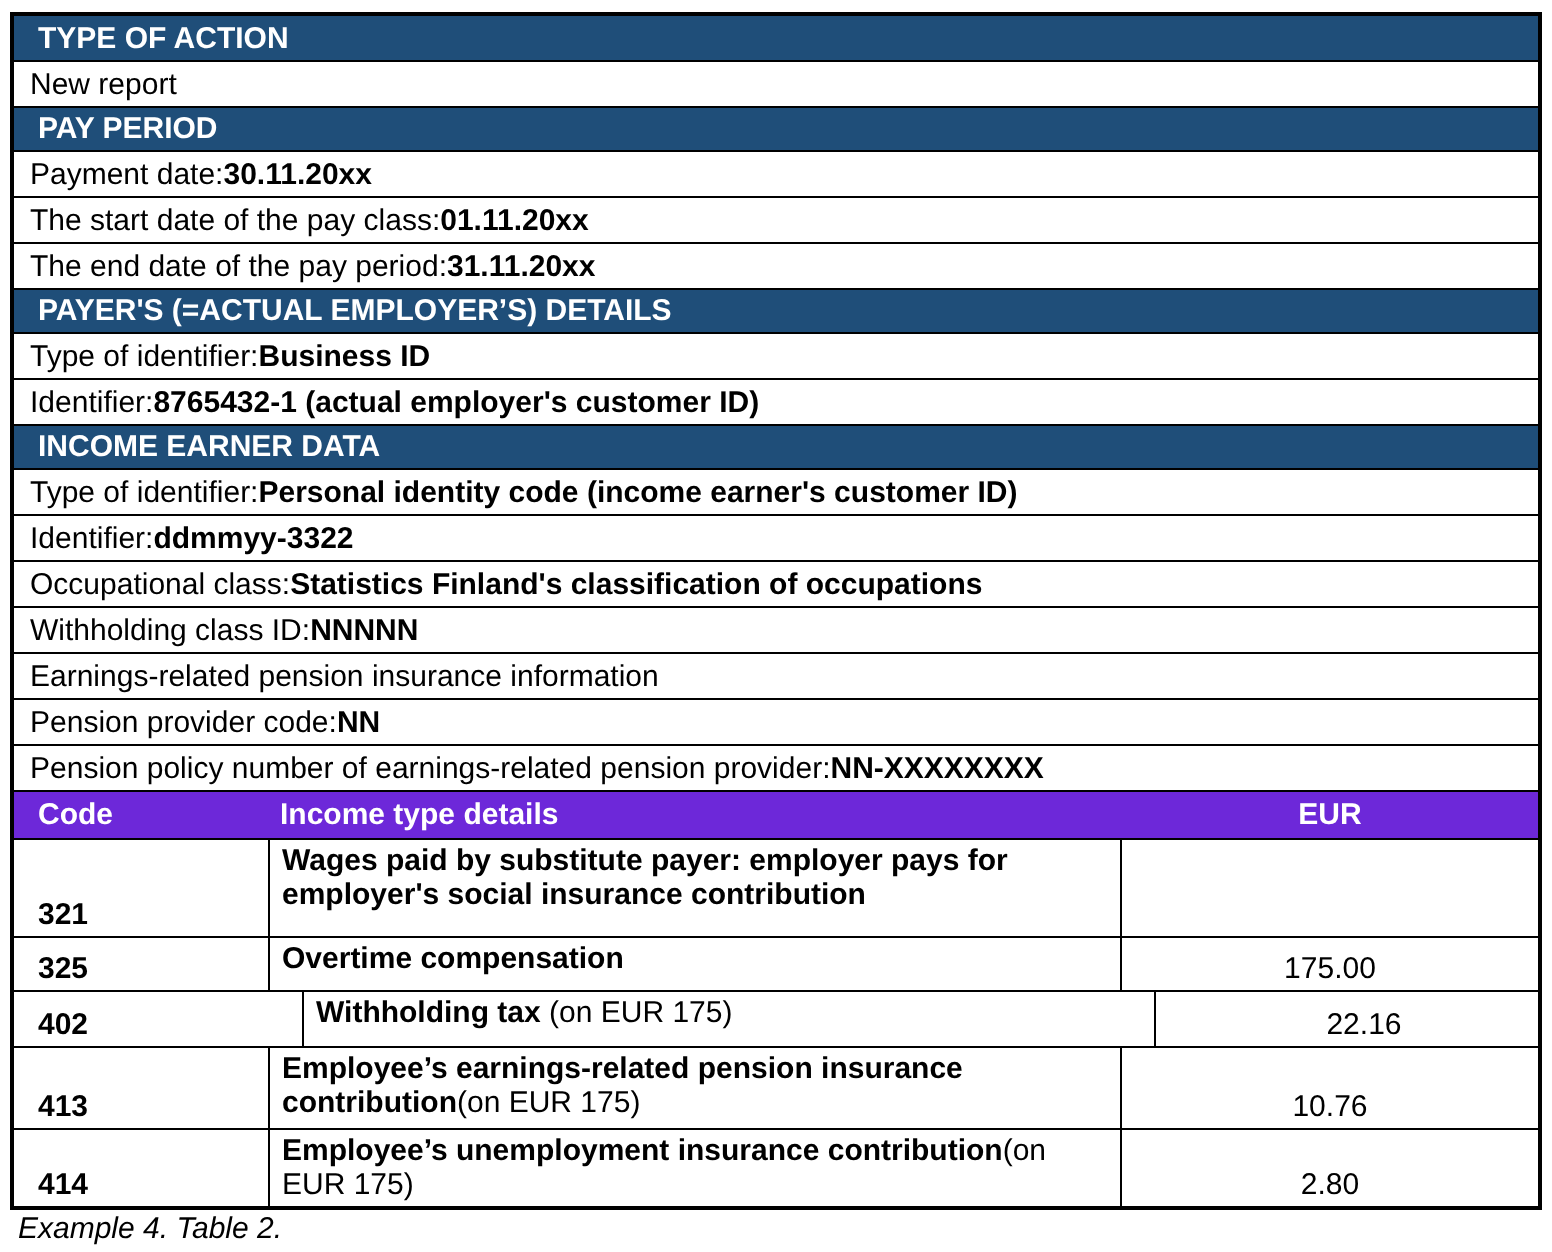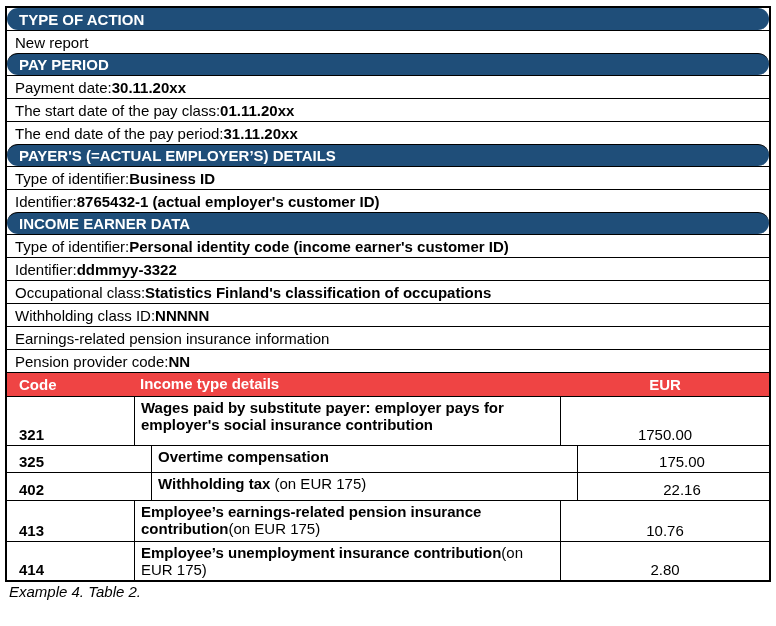--- a/index.html
+++ b/index.html
@@ -19,21 +19,20 @@
     display: flex; align-items: center;
     border-top: 1px solid #000;
     line-height: 18px;
   }
   .doc > .row:first-child, .doc > .ttable:first-child { border-top: none; }
   .row.hdr {
     background: #1f4e79; color: #ffffff;
     font-weight: bold;
     padding-left: 12px;
     min-height: 22px;
-    border-radius: 11px;
   }
   .row b { font-weight: bold; }
 
   
   .ttable { width: 100%; }
   .trow { display: flex; border-top: 1px solid #000; }
   .tc { padding: 2px 6px; line-height: 17px; }
   .tc.code {
     width: 127px; flex: none;
     padding-left: 12px; font-weight: bold;
@@ -41,28 +40,28 @@
   }
   .tc.det {
     width: 427px; flex: none;
     border-left: 1px solid #000; border-right: 1px solid #000;
   }
   .tc.eur {
     flex: 1;
     display: flex; align-items: flex-end; justify-content: center;
   }
   .trow.thead {
-    background: #ef4444; color: #ffffff; font-weight: bold;
-    min-height: 24px; 
+    background: #6d28d9; color: #ffffff; font-weight: bold;
+    min-height: 24px; align-items: center;
   }
   .trow.thead .tc { border: none; }
   .trow.thead .tc.code { align-items: center; }
   .trow.thead .tc.eur { align-items: center; }
   .trow.h2a { min-height: 49px; }
-  .trow.h1a { min-height: 27px; gap: 17px; }
+  .trow.h1a { min-height: 27px; }
   .trow.h1b { min-height: 28px; gap: 17px; }
   .trow.h2b { min-height: 41px; }
   .trow.h2c { min-height: 35px; }
 
   .caption {
     font-style: italic;
     padding: 2px 0 0 4px;
     line-height: 16px;
   }
 </style>
@@ -125,37 +124,38 @@
     <div class="row">
       <span>Withholding class ID: </span>
         <b>NNNNN</b>
     </div>
     <div class="row">
       <span>Earnings-related pension insurance information </span>
     </div>
     <div class="row">
       <span>Pension provider code: </span>
         <b>NN</b>
+    </div>
+    <div class="row">
+      <span>Pension policy number of earnings-related pension provider: </span>
+        <b>NN-XXXXXXXX</b>
     </div>
 
     <div class="ttable">
       <div class="trow thead">
         <div class="tc code">Code</div>
         <div class="tc det">Income type details</div>
         <div class="tc eur">EUR</div>
       </div>
 
       <div class="trow h2a">
         <div class="tc code">
             <span>321</span>
           </div>
         <div class="tc det"><b>Wages paid by substitute payer: employer pays for employer's social insurance contribution</b><span></span></div>
-        <div class="tc eur">
-            <span>1750.00</span>
-          </div>
       </div>
 
       <div class="trow h1a">
         <div class="tc code">
             <span>325</span>
           </div>
         <div class="tc det"><b>Overtime compensation</b><span></span></div>
         <div class="tc eur">
             <span>175.00</span>
           </div>

